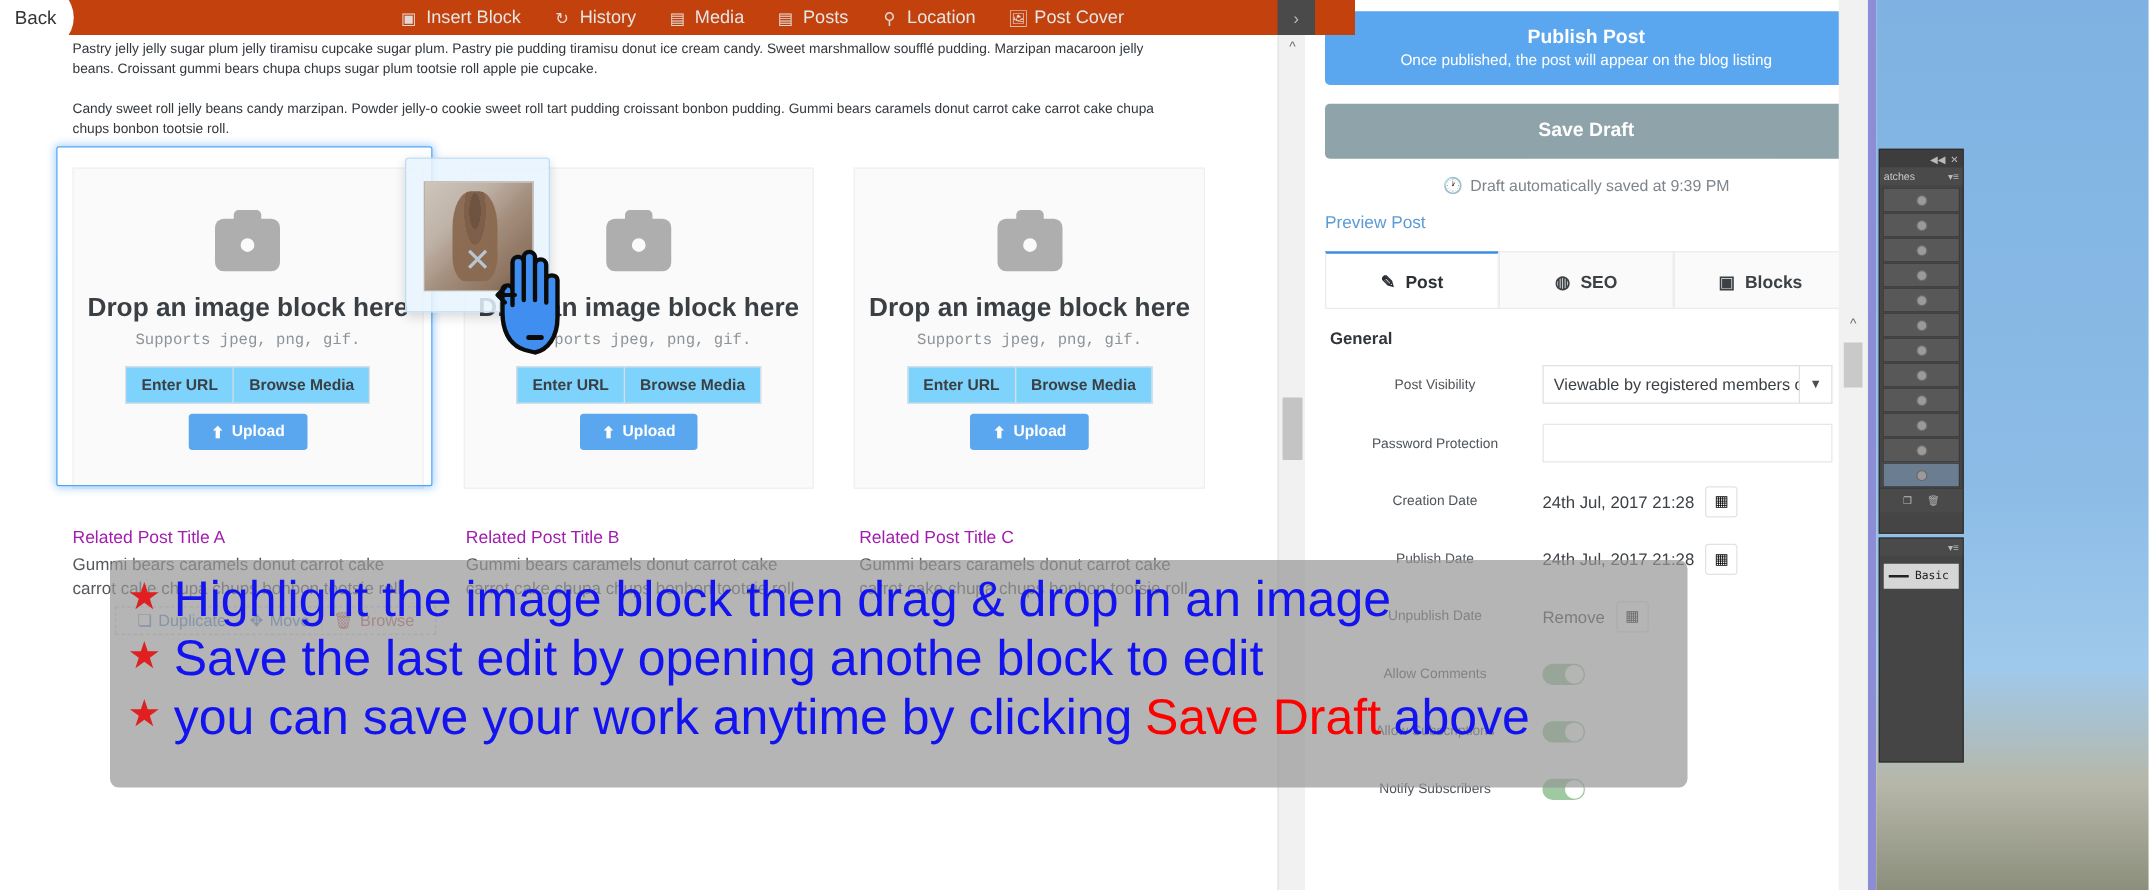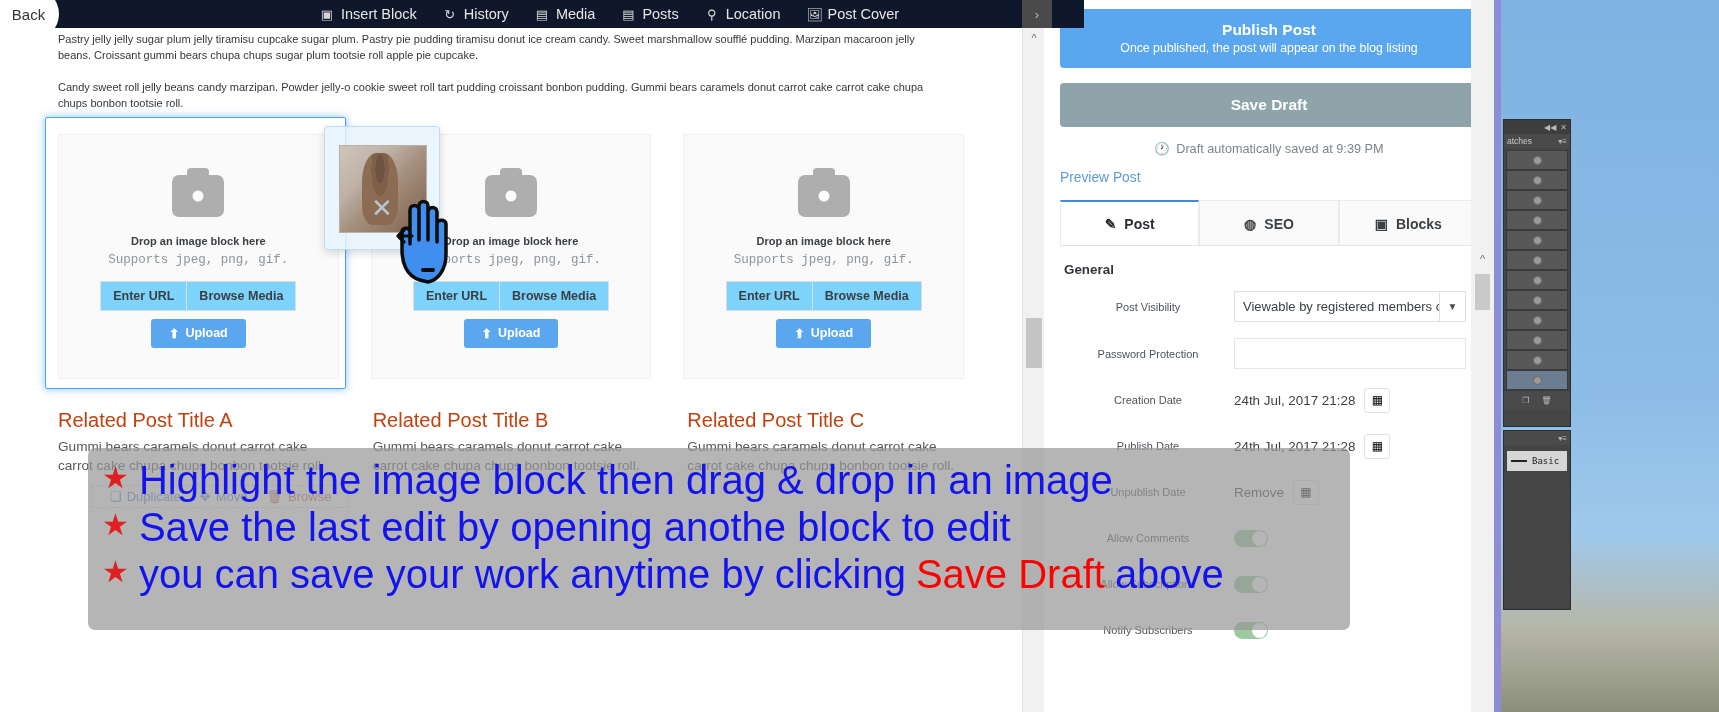--- a/index.html
+++ b/index.html
@@ -6,21 +6,21 @@
   html, body { margin:0; padding:0; }
   body {
     width:1719px; height:712px;
     font-family:"Liberation Sans", sans-serif;
     background:#fff; overflow:hidden; position:relative;
   }
 
   
   #topbar {
     position:absolute; left:0; top:0; width:1084px; height:28px;
-    background:#0f172a; color:#d7d7d7; z-index:40;
+    background:#c2410c; color:#d7d7d7; z-index:40;
   }
   #backpill {
     position:absolute; left:-26px; top:-12px;
     width:85px; height:52px; border-radius:26px;
     background:#fff; color:#333;
     display:flex; align-items:center; justify-content:center;
     font-size:15px; z-index:5;
   }
   #backpill .lbl { padding-left:9px; }
   .arrow-left { font-size:15px; line-height:1; }
@@ -73,21 +73,21 @@
     content:""; position:absolute; left:15px; top:-7px;
     width:22px; height:9px; background:#aeaeae; border-radius:4px 4px 0 0;
   }
   .cam:after {
     content:""; position:absolute; left:50%; top:50%;
     transform:translate(-50%,-50%);
     width:19px; height:19px; border-radius:50%;
     background:#fafafa; border:4px solid #aeaeae;
     box-sizing:border-box;
   }
-  .drop-title { font-size:11px; font-weight:bold; color:#3a3f44; margin-bottom:6px;}
+  .drop-title { font-size:21px; font-weight:bold; color:#3a3f44; margin-bottom:6px;}
   .drop-sub { font-size:12.5px; color:#8d9499; margin-bottom:14px;font-family:Liberation Mono, monospace;}
   .btn-row { display:flex; }
   .btn-o {
     border:1px solid #dcdfe2; background:#7dd3fc; color:#3a3f44;
     font-size:12.5px; font-weight:bold; padding:7px 12px; cursor:pointer;
     font-family:inherit;
   }
   .btn-o + .btn-o { border-left:none; }
   .btn-upload {
     margin-top:8px; background:#5ba7ef; color:#fff; border:none; border-radius:3px;
@@ -129,21 +129,21 @@
   }
   .blk-act { display:flex; align-items:center; gap:5px; padding:0 9px; cursor:pointer;}
   .blk-act + .blk-act { border-left:1px dotted #d2d8de; }
   .blk-dup { color:#5e8fd0; }
   .blk-mv  { color:#5e8fd0; }
   .blk-rm  { color:#c86a6a; }
 
   
   #related { display:flex; gap:38px; margin-top:30px; padding-left:0;}
   .rel-col { width:290px; }
-  .rel-title { color:#c2410c; font-size:20px; margin-bottom:5px; }
+  .rel-title { color:#a21caf; font-size:14px; margin-bottom:5px; }
   .rel-body { color:#55595d; font-size:13.6px; line-height:1.45; }
 
   
   #ed-scroll {
     position:absolute; left:1022px; top:28px; width:22px; height:684px;
     background:#f1f1f1; border-left:1px solid #e2e2e2; z-index:30;
   }
   #ed-scroll .up {
     position:absolute; top:4px; left:0; width:22px; text-align:center;
     font-size:11px; color:#6d6d6d; cursor:pointer;

